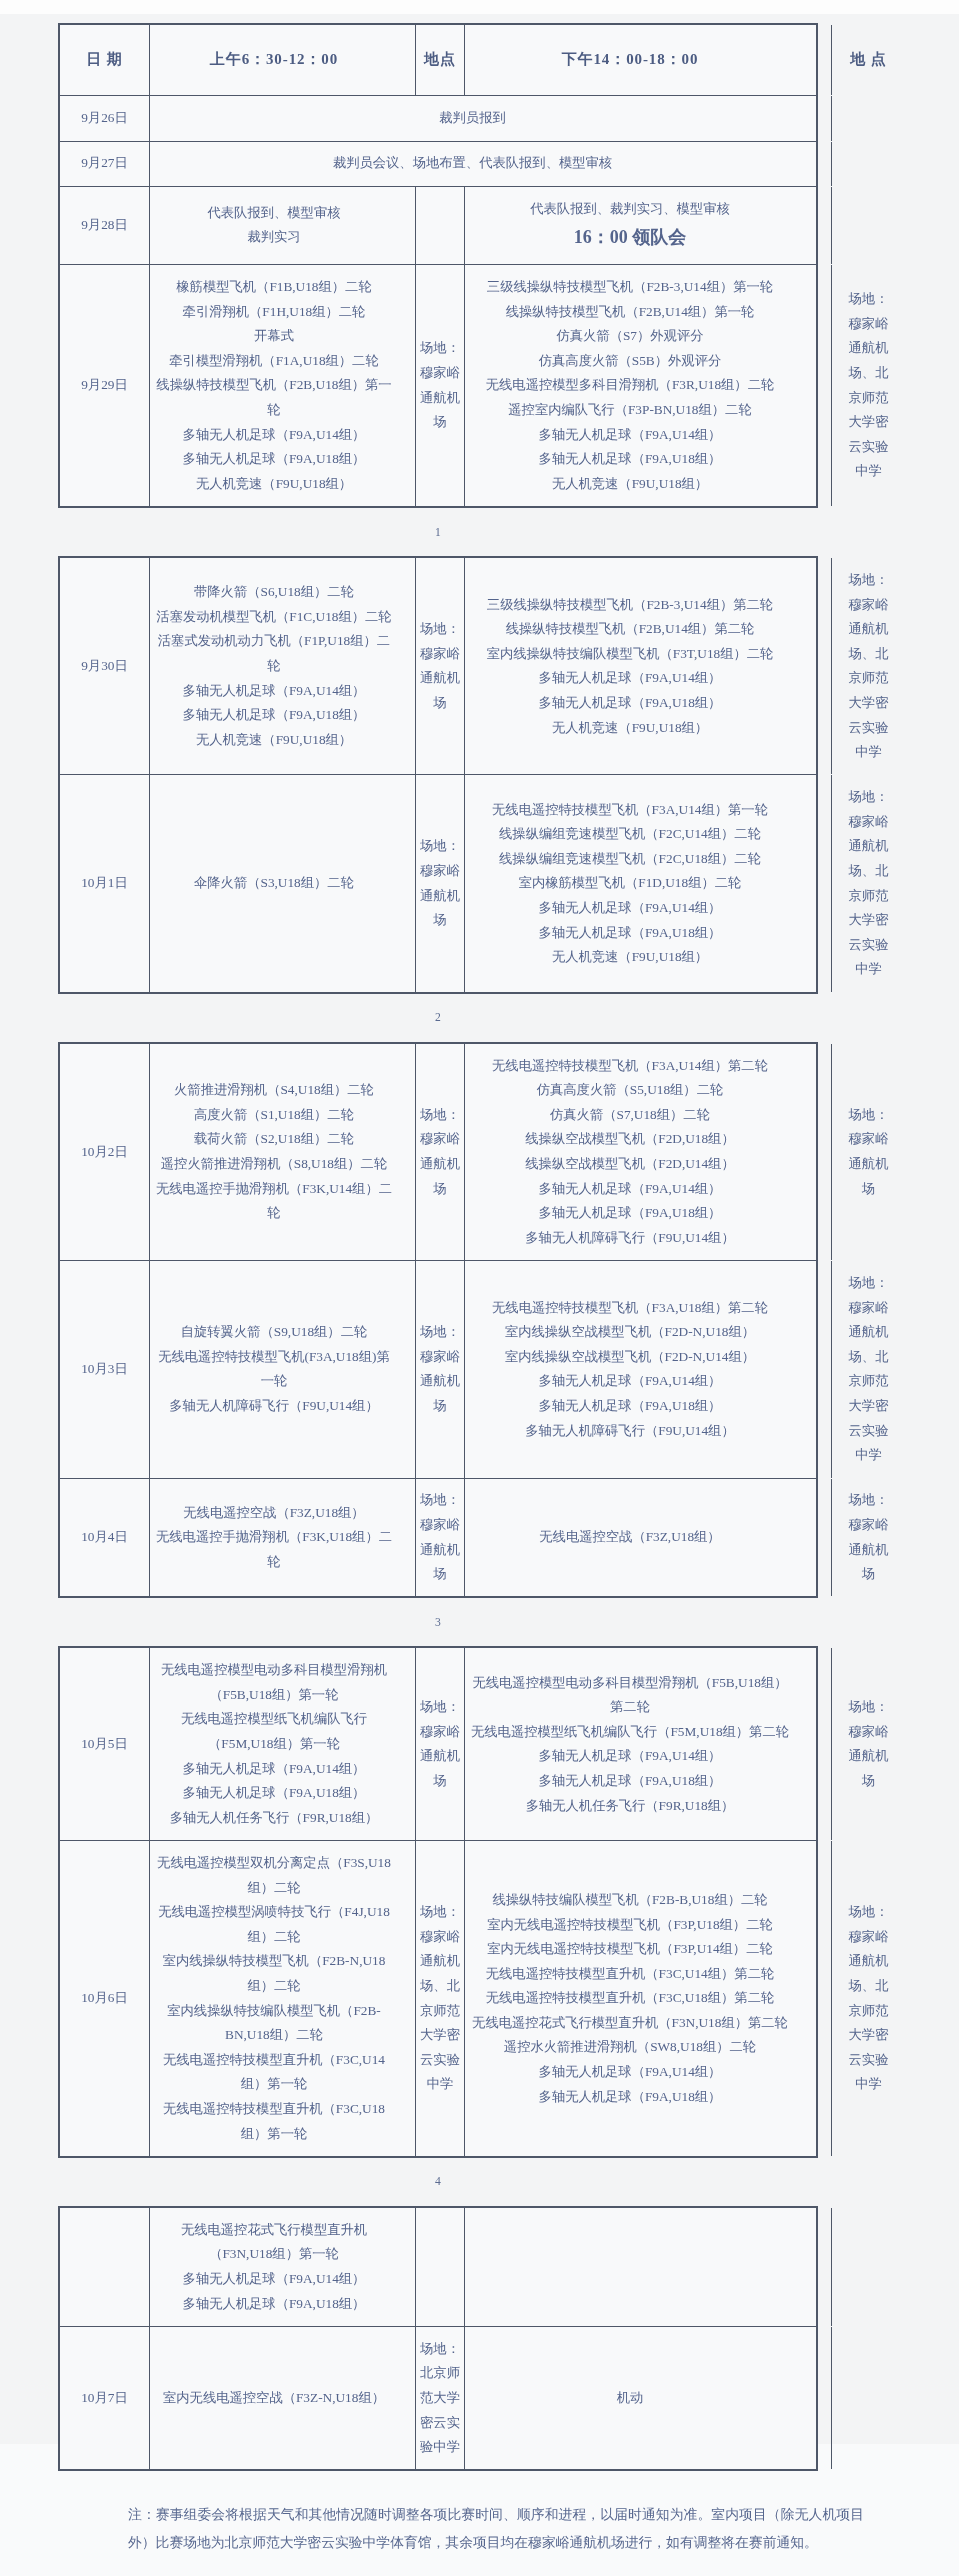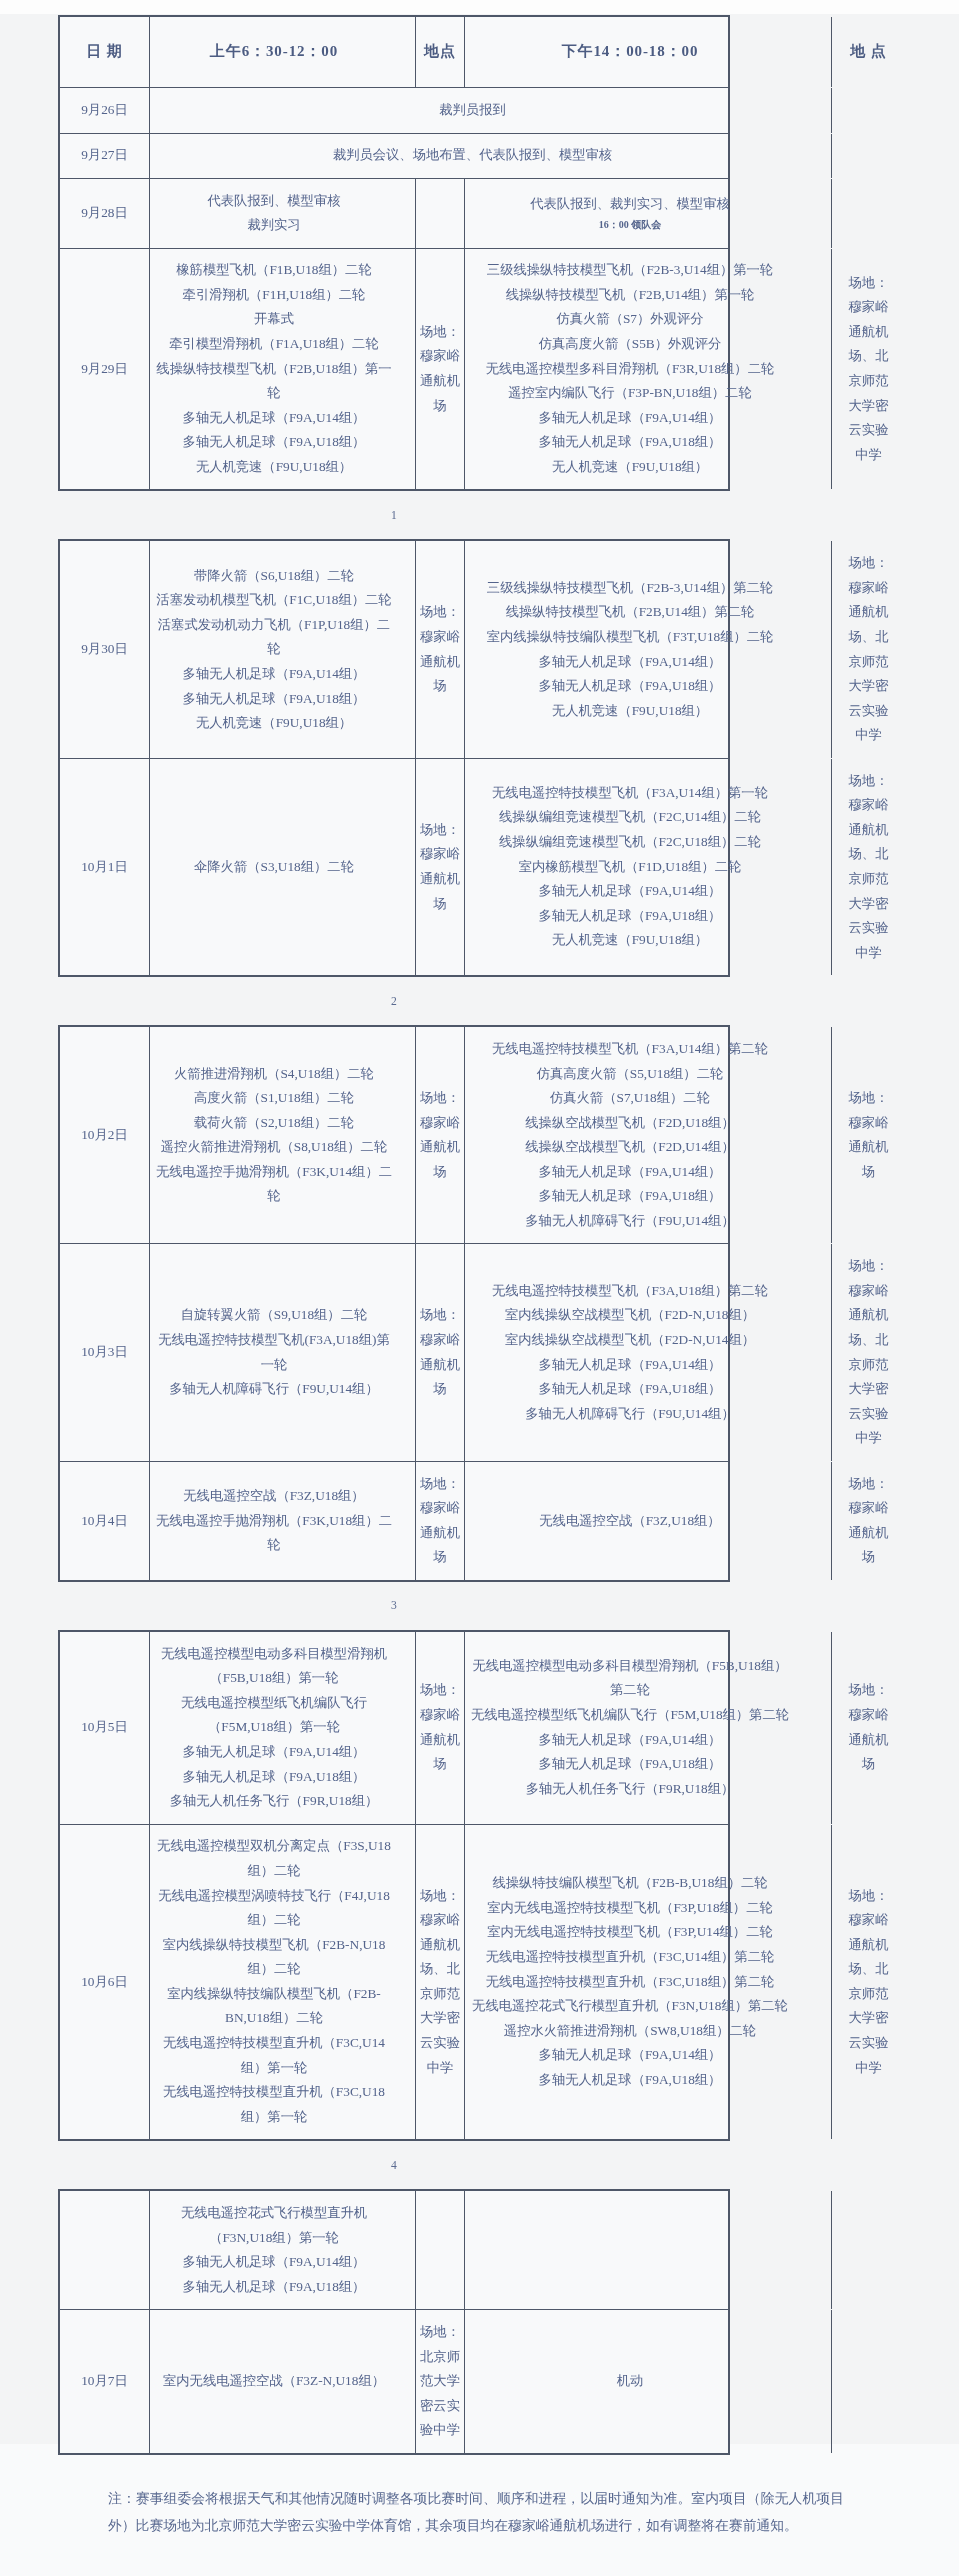--- a/index.html
+++ b/index.html
@@ -4,21 +4,21 @@
 <style>
   html,body{margin:0;padding:0;}
   body{
     width:960px;height:2576px;overflow:hidden;position:relative;
     background:#f3f4f5;
     font-family:"Liberation Serif","DejaVu Serif",serif;
     color:#54648c;
   }
   .top-strip{position:absolute;left:0;top:0;width:960px;height:14.2px;background:#fdfdfd;}
   .bottom-strip{position:absolute;left:0;top:2444px;width:960px;height:132px;background:#f9fafb;}
-  .doc{position:absolute;left:58px;top:15px;width:672px;}
+  .doc{position:absolute;left:58px;top:23px;width:760px;}
   .tblock{
     border:2.2px solid #4e5768;
     background:#f8f9fa;
   }
   .trow{
     display:grid;
     grid-template-columns:89px 249px 66px 331px 110px;
   }
   .trow + .trow{border-top:1.8px solid #4e5768;}
   .cell{
@@ -30,27 +30,27 @@
   }
   .cell:not(:first-child){border-left:1.3px solid #4e5768;}
   .c-merged{grid-column:2 / 5;}
   .c-loc1{padding:9.8px 3.6px;margin-left:17px;}
   .c-loc2{padding:9.8px 12.4px;margin-left:36px;}
   .th{
     font-weight:bold;font-size:15px;color:#4c5c82;
     padding:21.3px 3.6px;letter-spacing:0.9px;
   }
   .line{width:100%;}
-  .line.bold{font-weight:bold;font-size:10px;}
+  .line.bold{font-weight:bold;font-size:18px;}
   .pagenum{
     height:48px;display:flex;align-items:center;justify-content:center;
     font-size:11.6px;color:#5a6a90;
   }
   .note{
-    margin:30px 9px 0 50px;width:736px;
+    margin:30px 9px 0 70px;width:736px;
     font-size:13.8px;line-height:2.0;color:#57678f;
     text-align:justify;
   }
 </style>
 </head>
 <body>
 
 <div class="top-strip"></div>
 <div class="bottom-strip"></div>
 

